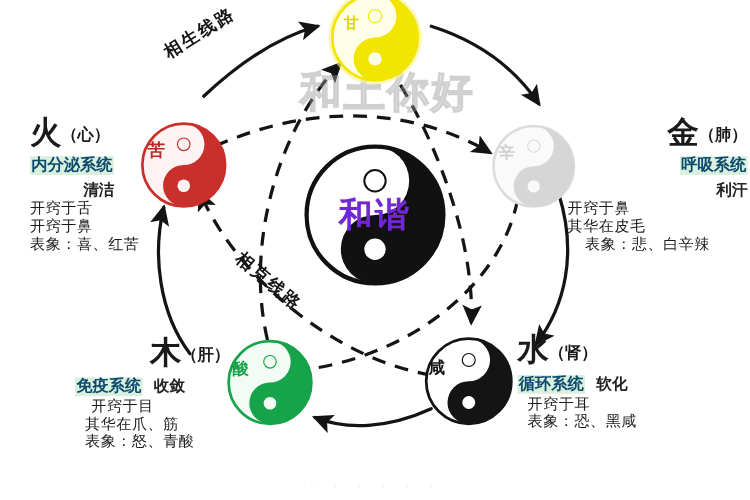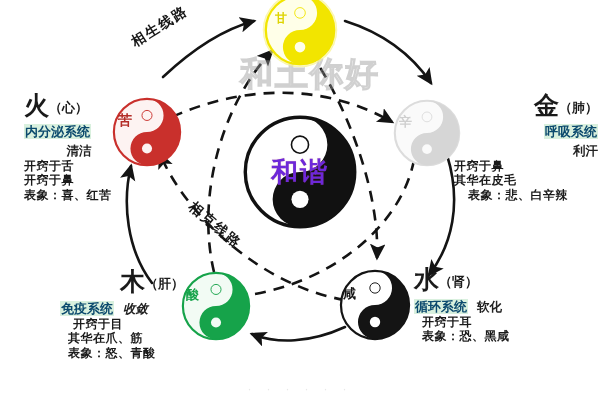--- a/index.html
+++ b/index.html
@@ -19,21 +19,21 @@
   .taiji svg{display:block;}
 
   
   .block{position:absolute;line-height:1.12;}
   .blk-title{font-size:0;white-space:nowrap;}
   .big{font-size:25px;font-weight:700;letter-spacing:0;vertical-align:-2px;}
   .paren{font-size:13px;font-weight:700;letter-spacing:0;}
   .sys-line{white-space:nowrap;margin-top:2px;}
   .sys{font-size:13px;font-weight:700;color:#0c4a6e;background:#d9f0de;padding:0 1px;}
   .func{font-size:12.5px;font-weight:700;color:#222;}
-  .detail{font-size:12px;font-weight:700;color:#1a1a1a;white-space:nowrap;margin-top:1px;letter-spacing:.5px;}
+  .detail{font-size:12px;font-weight:400;color:#1a1a1a;white-space:nowrap;margin-top:1px;letter-spacing:.5px;}
   .r{text-align:right;}
 
   
   #center-taiji{position:absolute;left:243px;top:115px;}
   #center-label{
     position:absolute;left:243px;top:115px;width:114px;height:114px;
     display:flex;align-items:center;justify-content:center;
     font-size:27px;font-weight:700;color:#6d28d9;letter-spacing:2px;
     text-shadow:0 0 1px rgba(192,57,43,.4);
     pointer-events:none;
@@ -203,21 +203,21 @@
     <div class="detail" style="text-align:left;margin-left:14px;">其华在皮毛</div>
     <div class="detail" style="text-align:left;margin-left:14px;padding-left:14px;">表象：悲、白辛辣</div>
   </div>
 
   <div class="block" style="left:60px;top:268px;">
     <div class="blk-title" style="text-align:right;width:124px;">
       <span class="big">木</span><span class="paren">（肝）</span>
     </div>
     <div class="sys-line" style="margin-top:3px;">
       <span class="sys">免疫系统</span>
-      <span class="func" style="margin-left:4px;font-style:italic;">收敛</span>
+      <span class="func" style="margin-left:4px;">收敛</span>
     </div>
     <div class="detail" style="margin-left:13px;">开窍于目</div>
     <div class="detail" style="margin-left:8px;">其华在爪、筋</div>
     <div class="detail" style="margin-left:8px;">表象：怒、青酸</div>
   </div>
 
   <div class="block" style="left:414px;top:266px;">
     <div class="blk-title">
       <span class="big">水</span><span class="paren">（肾）</span>
     </div>

